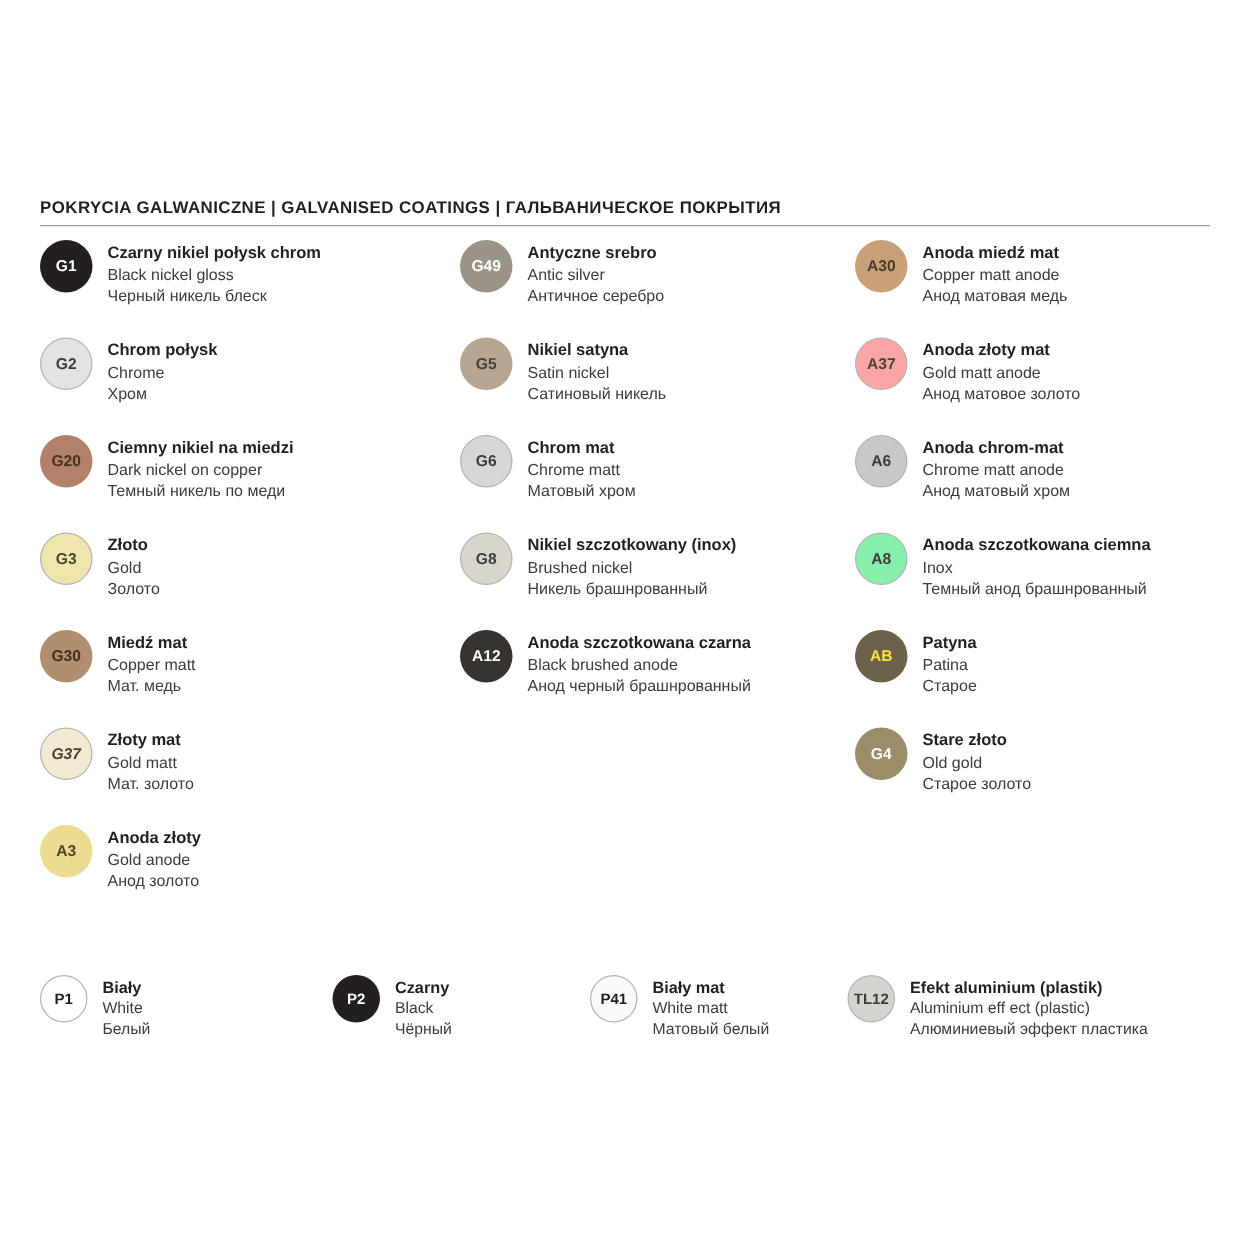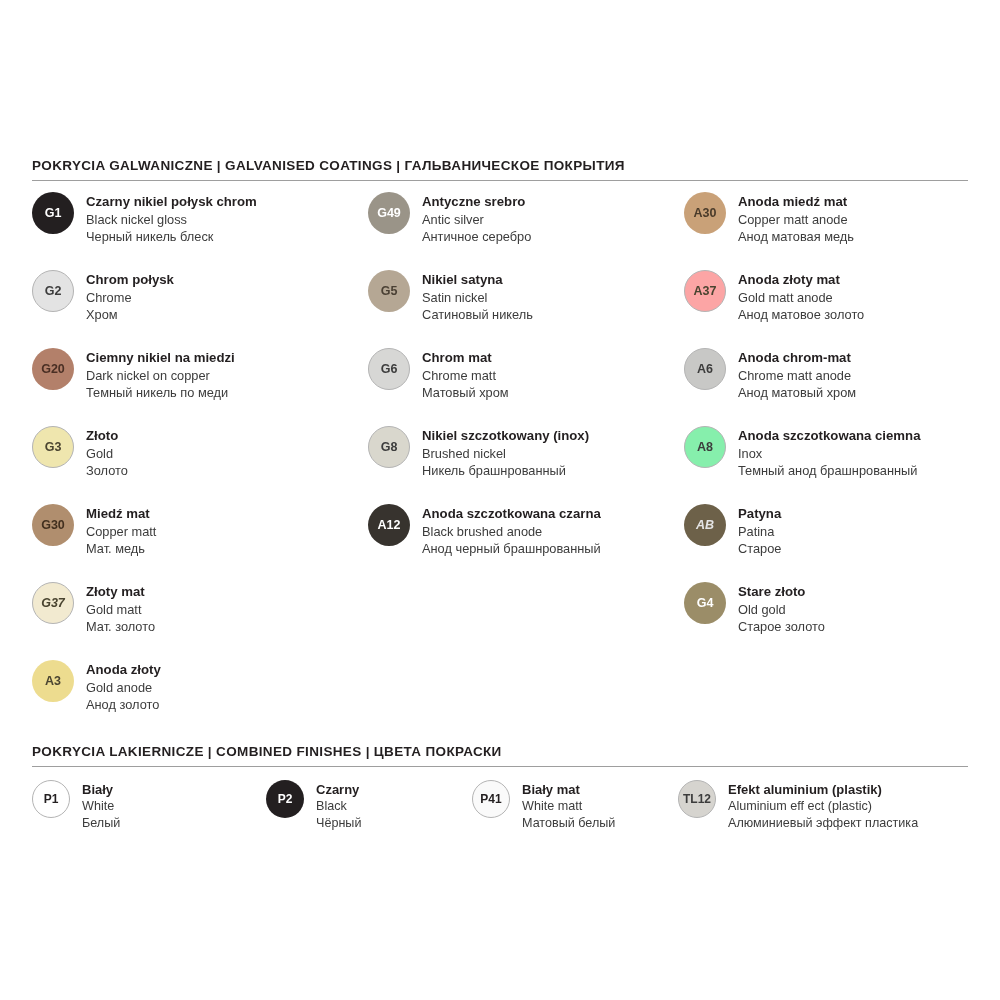--- a/index.html
+++ b/index.html
@@ -210,21 +210,21 @@
       </div>
       <div class="swatch-item">
         <div class="chip" style="background: rgb(55, 51, 46); color: rgb(255, 255, 255);">A12</div>
         <div class="labels">
           <div class="l1">Anoda szczotkowana czarna</div>
           <div class="l2">Black brushed anode</div>
           <div class="l3">Анод черный брашнрованный</div>
         </div>
       </div>
       <div class="swatch-item">
-        <div class="chip" style="background: rgb(109, 97, 73); color: #e5e5e5; font-style: italic;">AB</div>
+        <div class="chip" style="background: rgb(109, 97, 73); color: #fde047;">AB</div>
         <div class="labels">
           <div class="l1">Patyna</div>
           <div class="l2">Patina</div>
           <div class="l3">Старое</div>
         </div>
       </div>
       <div class="swatch-item">
         <div class="chip outlined" style="background: rgb(242, 234, 208); color: rgb(74, 68, 48); font-style: italic;">G37</div>
         <div class="labels">
           <div class="l1">Złoty mat</div>
@@ -259,21 +259,20 @@
       <div class="swatch-item empty">
         <div class="chip" style="background: rgb(255, 255, 255); color: rgb(255, 255, 255);"></div>
         <div class="labels">
           <div class="l1"></div>
           <div class="l2"></div>
           <div class="l3"></div>
         </div>
       </div>
     </div>
 
-  <div class="section-head" id="combined-heading">POKRYCIA LAKIERNICZE | COMBINED FINISHES | ЦВЕТА ПОКРАСКИ</div>
 
   <div class="grid" id="combined-grid">
       <div class="swatch-item">
         <div class="chip outlined" style="background: rgb(255, 255, 255); color: rgb(35, 31, 32);">P1</div>
         <div class="labels">
           <div class="l1">Biały</div>
           <div class="l2">White</div>
           <div class="l3">Белый</div>
         </div>
       </div>

